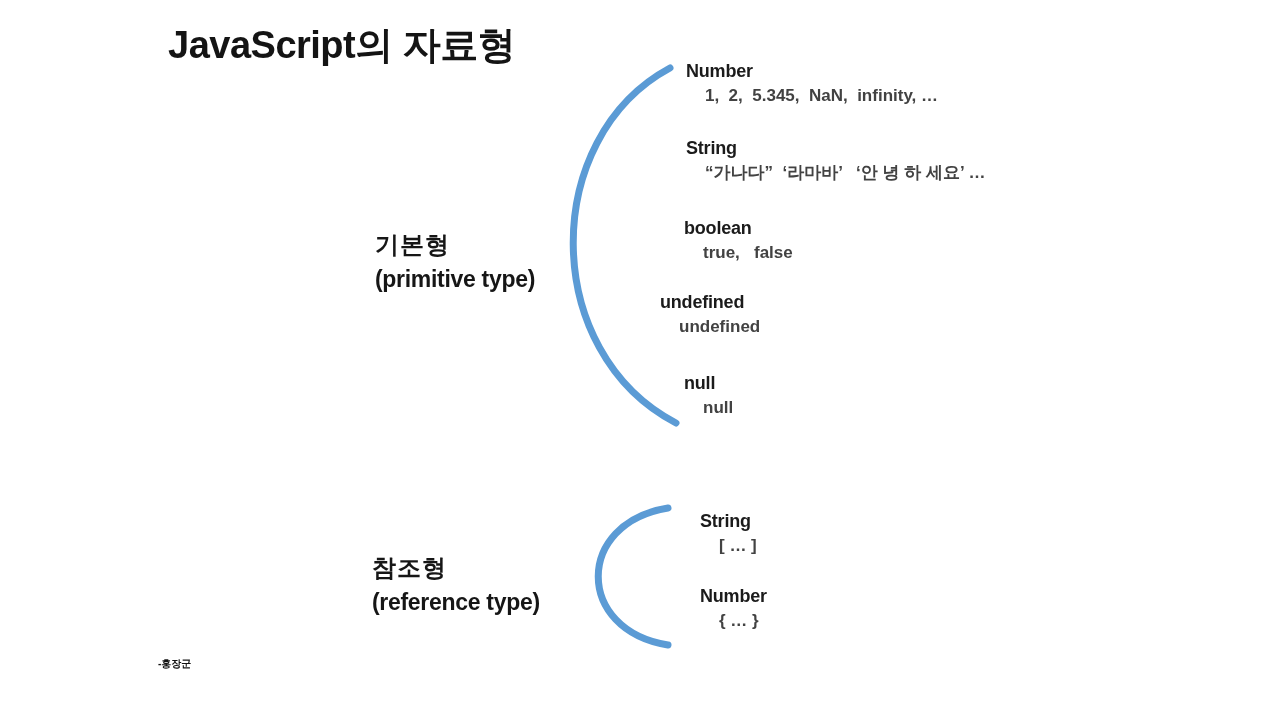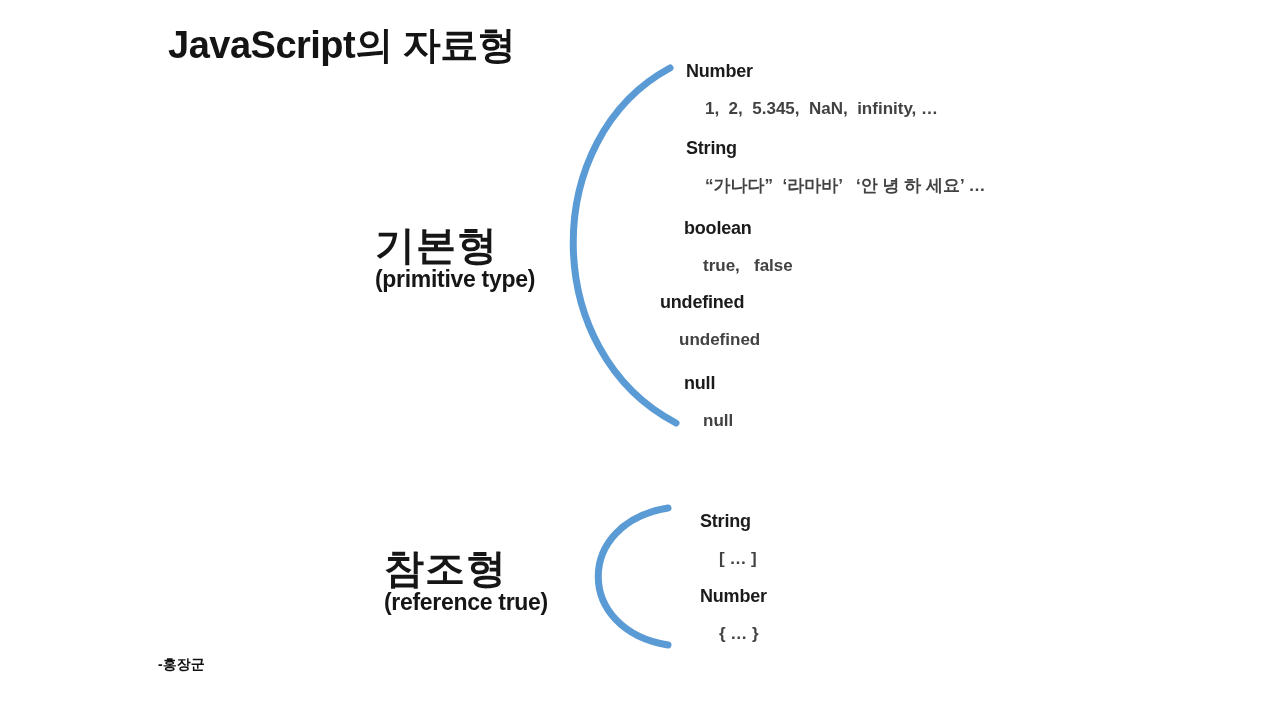--- a/index.html
+++ b/index.html
@@ -32,66 +32,66 @@
     width: 1280px;
     height: 720px;
     pointer-events: none;
   }
 
   .group-label {
     position: absolute;
     color: #161616;
   }
   .group-label .ko {
-    font-size: 40px;
+    font-size: 24px;
     line-height: 40px;
     font-weight: 700;
     letter-spacing: 1px;
   }
   .group-label .en {
     font-size: 23px;
     line-height: 28px;
     font-weight: 700;
     letter-spacing: -0.3px;
   }
   .group-label.primitive { left: 375px; top: 225px; }
-  .group-label.reference { left: 372px; top: 548px; margin-left: 12px; }
+  .group-label.reference { left: 372px; top: 548px; }
 
   .type-item { position: absolute; }
   .type-name {
     font-size: 18px;
     line-height: 24px;
     font-weight: 700;
     color: #1b1b1b;
     letter-spacing: -0.2px;
     white-space: pre;
   }
   .type-example {
-    margin-top: 15px;
+    margin-top: 2px;
     padding-left: 19px;
     font-size: 17px;
     line-height: 22px;
     font-weight: 600;
     color: #424242;
     white-space: pre;
   }
 
   .type-number    { left: 686px; top: 59px;  }
   .type-string    { left: 686px; top: 136px; }
   .type-boolean   { left: 684px; top: 216px; }
   .type-undefined { left: 660px; top: 290px; }
   .type-null      { left: 684px; top: 371px; }
   .type-array     { left: 700px; top: 509px; }
   .type-object    { left: 700px; top: 584px; }
 
   .signature {
     position: absolute;
     left: 158px;
     top: 655px;
-    font-size: 14px;
+    font-size: 10px;
     line-height: 18px;
     font-weight: 700;
     color: #111111;
     white-space: pre;
   }
 </style>
 </head>
 <body>
 
 <div class="slide">
@@ -128,21 +128,21 @@
     <div class="type-example">undefined</div>
   </div>
 
   <div class="type-item type-null">
     <div class="type-name">null</div>
     <div class="type-example">null</div>
   </div>
 
   <div class="group-label reference">
     <div class="ko">참조형</div>
-    <div class="en">(reference true)</div>
+    <div class="en">(reference type)</div>
   </div>
 
   <div class="type-item type-array">
     <div class="type-name">String</div>
     <div class="type-example">[ … ]</div>
   </div>
 
   <div class="type-item type-object">
     <div class="type-name">Number</div>
     <div class="type-example">{ … }</div>

